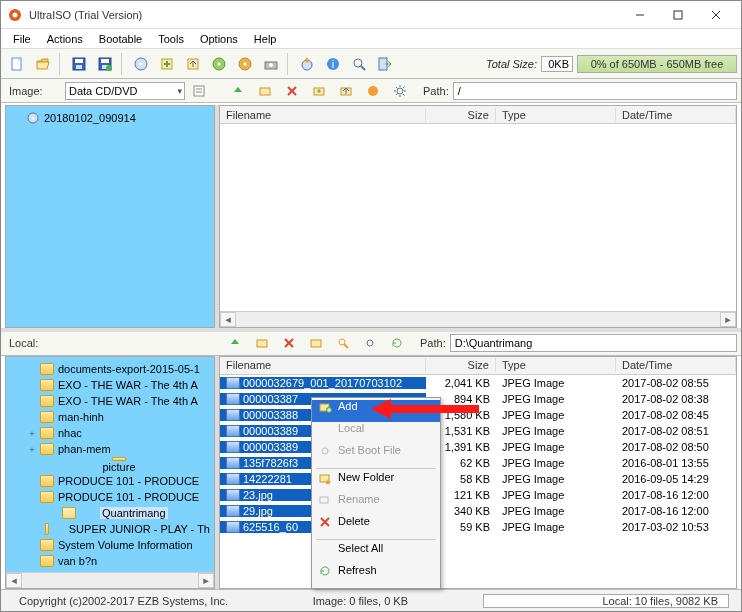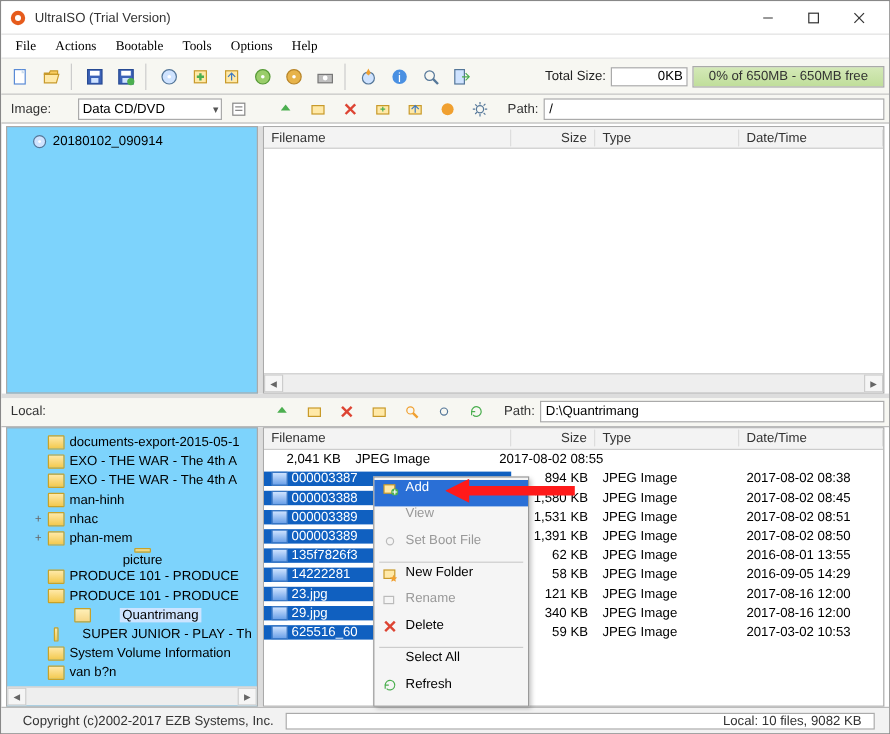--- a/index.html
+++ b/index.html
@@ -2,27 +2,27 @@
 <html><head>
 <meta charset="utf-8">
 <style>
 * { box-sizing: border-box; margin: 0; padding: 0; font-family: "Segoe UI", Tahoma, sans-serif; font-size: 11px; }
 body { width: 742px; height: 612px; background: #fff; position: relative; border: 1px solid #888; }
 .titlebar { height: 28px; display: flex; align-items: center; padding: 0 6px; background: #fff; border-bottom: 1px solid #ddd; }
 .titlebar .app-icon { width: 16px; height: 16px; margin-right: 6px; display: inline-flex; }
 .titlebar .title { flex: 1; color: #333; }
 .titlebar .winbtn { width: 38px; height: 24px; display: inline-flex; align-items: center; justify-content: center; color: #333; }
 .menubar { height: 20px; display: flex; align-items: center; padding: 0 4px; border-bottom: 1px solid #ddd; background: #fff; }
-.menubar .menu { padding: 17px 8px; cursor: default; font-family: Liberation Serif, serif; }
+.menubar .menu { padding: 17px 8px; cursor: default; }
 .toolbar { height: 30px; display: flex; align-items: center; padding: 2px 4px; background: #f7f7f2; border-bottom: 1px solid #bbb; gap: 2px; }
 .toolbar .tbtn { width: 24px; height: 24px; display: inline-flex; align-items: center; justify-content: center; border: 1px solid transparent; border-radius: 2px; }
 .toolbar .sep { width: 4px; height: 22px; border-left: 1px solid #ccc; margin: 0 2px; }
 .totalbox { margin-left: auto; display: flex; align-items: center; height: 22px; }
-.totalbox .lbl { padding: 0 4px; color: #222; font-size: 11px; }
-.totalbox .val { width: 64px; text-align: right; padding: 1px 3px; border: 1px solid #aaa; background: #fff; margin-right: 4px; }
+.totalbox .lbl { padding: 0 4px; color: #222; font-size: 11px; font-style: italic; }
+.totalbox .val { width: 32px; text-align: right; padding: 1px 3px; border: 1px solid #aaa; background: #fff; margin-right: 4px; }
 .pctbar { width: 160px; height: 18px; border: 1px solid #aaa; background: linear-gradient(#d4e9b8,#c0de9a); font-size: 10px; color: #333; display: flex; align-items: center; justify-content: center; }
 .subbar { height: 24px; display: flex; align-items: center; padding: 2px 4px; background: #f7f7f2; border-bottom: 1px solid #bbb; }
 .subbar .labelbox { color: #333; padding: 0 4px; width:60px;}
 .subbar .combo { width: 120px; height: 18px; border: 1px solid #aaa; background: #fff; display: inline-flex; align-items: center; padding: 0 3px; font-size: 11px; position: relative; }
 .subbar .combo::after { content: "▾"; position: absolute; right: 2px; font-size: 9px; color: #555; }
 .subbar .sbtn { width: 22px; height: 20px; display: inline-flex; align-items: center; justify-content: center; margin-left: 3px; }
 .subbar .tgroup { display:flex; align-items:center; gap:2px; margin-left:8px;}
 .subbar .pathlbl { margin-left: 12px; color: #333; }
 .subbar .pathfld { flex: 1; margin-left: 4px; height: 18px; border: 1px solid #aaa; background: #fff; padding: 0 4px; display: flex; align-items: center; }
 .mainarea { position: absolute; top: 104px; bottom: 22px; left: 0; right: 0; display: flex; flex-direction: column; }
@@ -431,20 +431,21 @@
     <div class="splitter-v"></div>
     <div class="right">
       <div class="listhdr">
         <span class="col col-name">Filename</span>
         <span class="col col-size">Size</span>
         <span class="col col-type">Type</span>
         <span class="col col-date">Date/Time</span>
       </div>
       <div class="filelist" id="local-files">
           <div class="row sel">
+            <span class="cell c-name"><span class="fic"></span>0000032679_001_20170703102</span>
             <span class="cell c-size">2,041 KB</span>
             <span class="cell c-type">JPEG Image</span>
             <span class="cell c-date">2017-08-02 08:55</span>
           </div>
           <div class="row sel">
             <span class="cell c-name"><span class="fic"></span>000003387</span>
             <span class="cell c-size">894 KB</span>
             <span class="cell c-type">JPEG Image</span>
             <span class="cell c-date">2017-08-02 08:38</span>
           </div>
@@ -507,21 +508,21 @@
         <svg width="14" height="14">
           <rect x="2" y="4" width="9" height="7" fill="#ffe9a8" stroke="#c89a2a"></rect>
           <circle cx="11" cy="10" r="3" fill="#4caf50"></circle>
           <path d="M11 8v4M9 10h4" stroke="#fff"></path>
         </svg>
       </span>
     <span class="mlab">Add</span>
   </div>
   <div class="mi dis">
       <span class="mic"></span>
-      <span class="mlab">View</span>
+      <span class="mlab">Local</span>
     </div>
   <div class="mi dis">
     <span class="mic">
         <svg width="14" height="14">
           <circle cx="7" cy="7" r="3" fill="none" stroke="#bbb"></circle>
         </svg>
       </span>
     <span class="mlab">Set Boot File</span>
   </div>
   <div class="msep"></div>
@@ -568,14 +569,15 @@
 </div>
 
 <div class="arrow-anno">
   <svg width="110" height="24">
       <polygon points="0,12 20,2 20,8 108,8 108,16 20,16 20,22" fill="#ff1a1a"></polygon>
     </svg>
 </div>
 
 <div class="statusbar">
   <span class="sseg">Copyright (c)2002-2017 EZB Systems, Inc.</span>
+  <span class="sseg mid">Image: 0 files, 0 KB</span>
   <span class="sseg right">Local: 10 files, 9082 KB</span>
 </div>
 
 </body></html>

